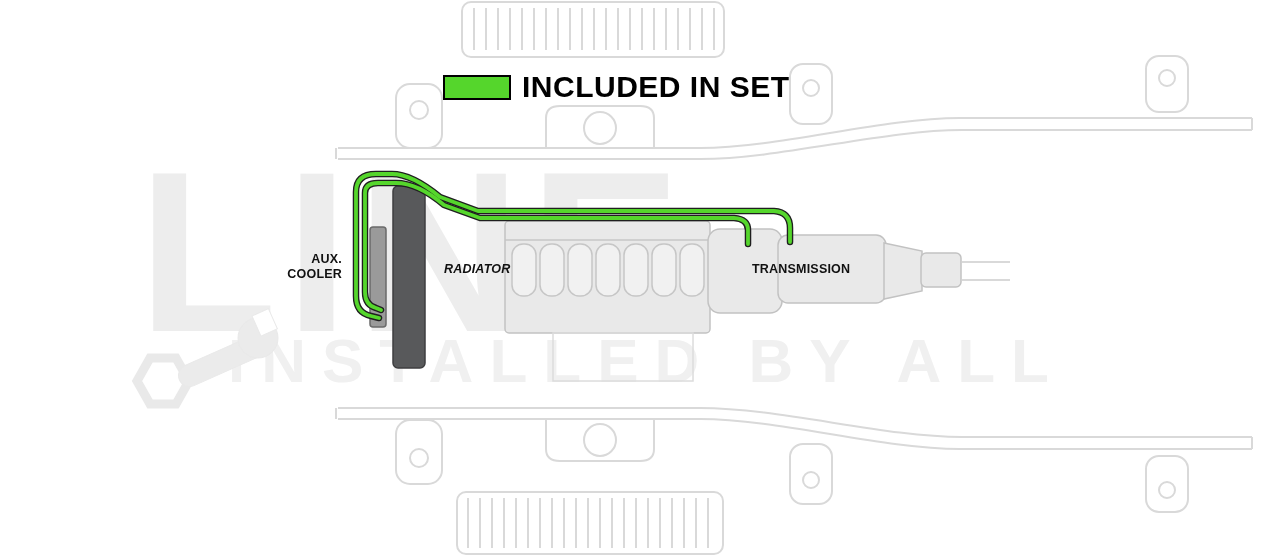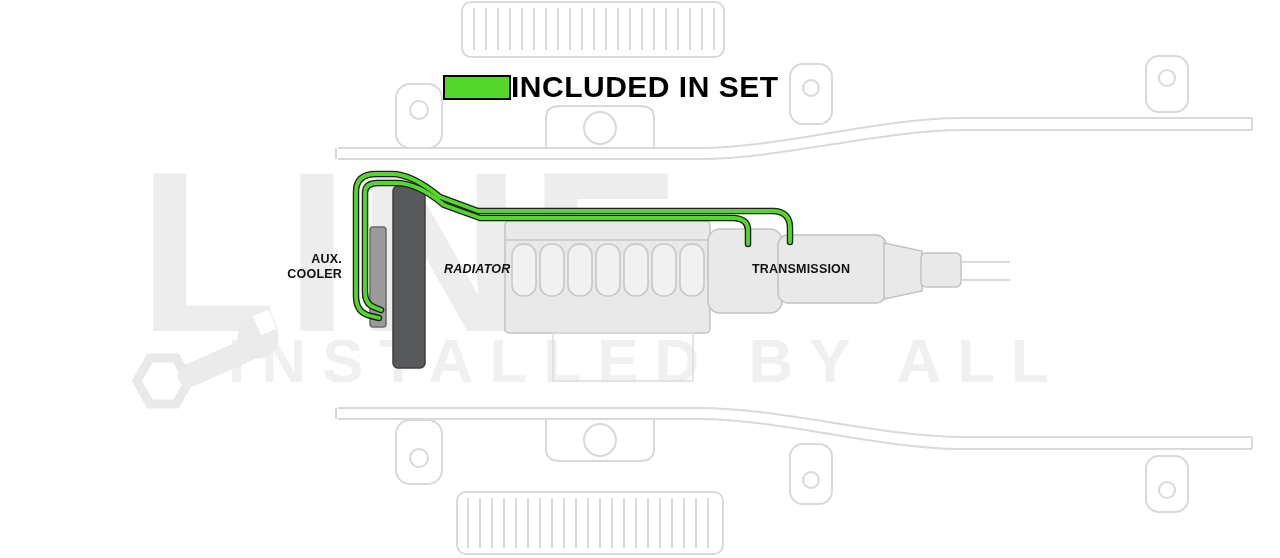--- a/index.html
+++ b/index.html
@@ -31,21 +31,21 @@
   
   .part-fill { fill: var(--part-fill, #e9e9e9); stroke:#c2c2c2; stroke-width:1.5; }
   .cyl { fill:#f1f1f1; stroke:#c6c6c6; stroke-width:1.5; }
   .radiator { fill: var(--radiator-dark, #58595b); stroke:#3e3e40; stroke-width:1.5; }
   .auxcooler { fill: var(--aux-cooler-gray, #9a9a9a); stroke:#6a6a6a; stroke-width:1.5; }
   .line-under { stroke: var(--line-outline, #1f1f1f); stroke-width:6.5; fill:none; stroke-linejoin:round; stroke-linecap:round; }
   .line-over  { stroke: var(--included-green, #55d62c); stroke-width:3.8; fill:none; stroke-linejoin:round; stroke-linecap:round; }
 
   
   .legend {
-    position:absolute; left:443px; top:72px; display:flex; align-items:center; 
+    position:absolute; left:443px; top:72px; display:flex; align-items:center; gap:11px;
   }
   .legend .swatch {
     width:64px; height:21px; background: var(--included-green, #55d62c);
     border:2.5px solid #000;
   }
   .legend .legend-label {
     font-size:30px; font-weight:800; color:#000; letter-spacing:0.5px; line-height:1;
   }
 
   

